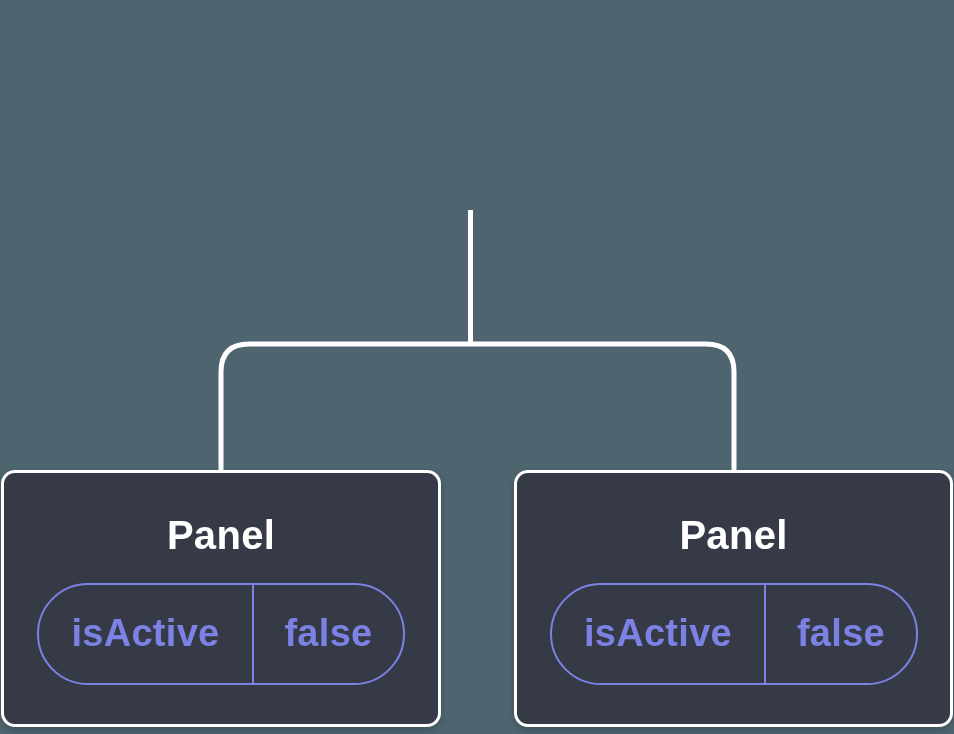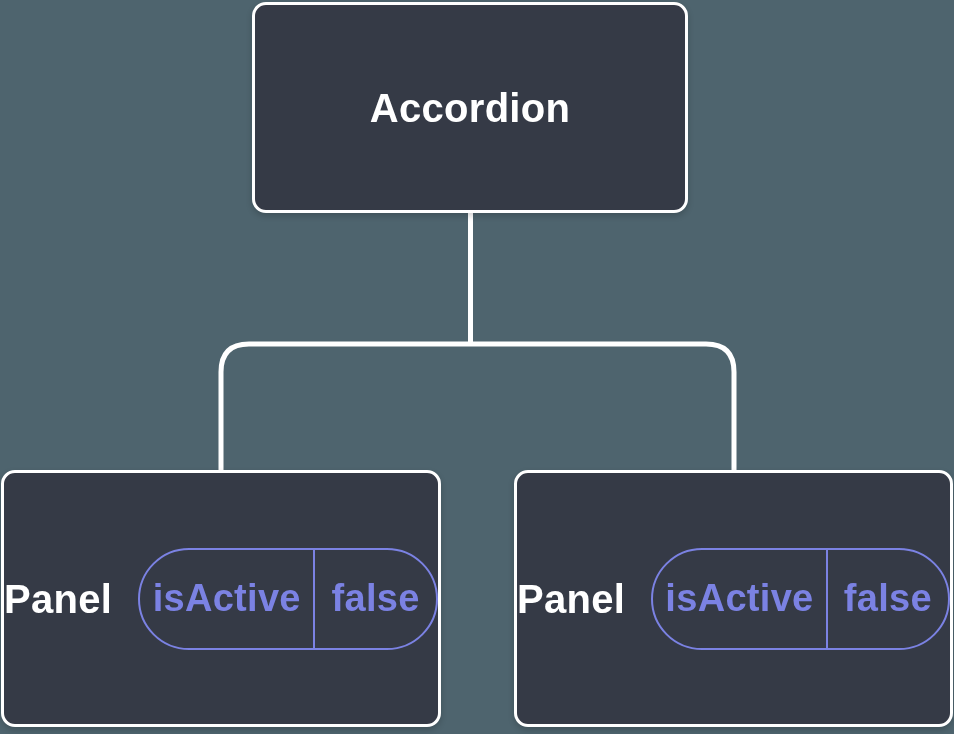--- a/index.html
+++ b/index.html
@@ -45,21 +45,21 @@
     font-size: 40px;
     font-weight: 600;
     letter-spacing: 0.3px;
     line-height: 1.1;
   }
   .node-panel {
     top: 470px;
     width: 440px;
     height: 257px;
     display: flex;
-    flex-direction: row;
+    flex-direction: column;
     align-items: center;
     justify-content: center;
     gap: 26px;
   }
   .panel-left  { left: 1px; }
   .panel-right { left: 514px; width: 439px; }
   .state-pill {
     box-sizing: border-box;
     width: 368px;
     height: 102px;
@@ -89,23 +89,20 @@
 </head>
 <body>
 
 <div class="stage">
 
   <svg class="connector" viewBox="0 0 954 734" xmlns="http://www.w3.org/2000/svg" aria-hidden="true">
     <path d="M 470.5 210 L 470.5 345" fill="none" stroke="#ffffff" stroke-width="5"></path>
     <path d="M 221 472 L 221 372 Q 221 344 249 344 L 706 344 Q 734 344 734 372 L 734 472" fill="none" stroke="#ffffff" stroke-width="5"></path>
   </svg>
 
-  <div class="node node-root">
-    <div class="node-title">Accordion</div>
-  </div>
 
   <div class="node node-panel panel-left">
     <div class="node-title">Panel</div>
     <div class="state-pill">
       <div class="state-cell state-name">isActive</div>
       <div class="state-cell state-value">false</div>
     </div>
   </div>
 
   <div class="node node-panel panel-right">

